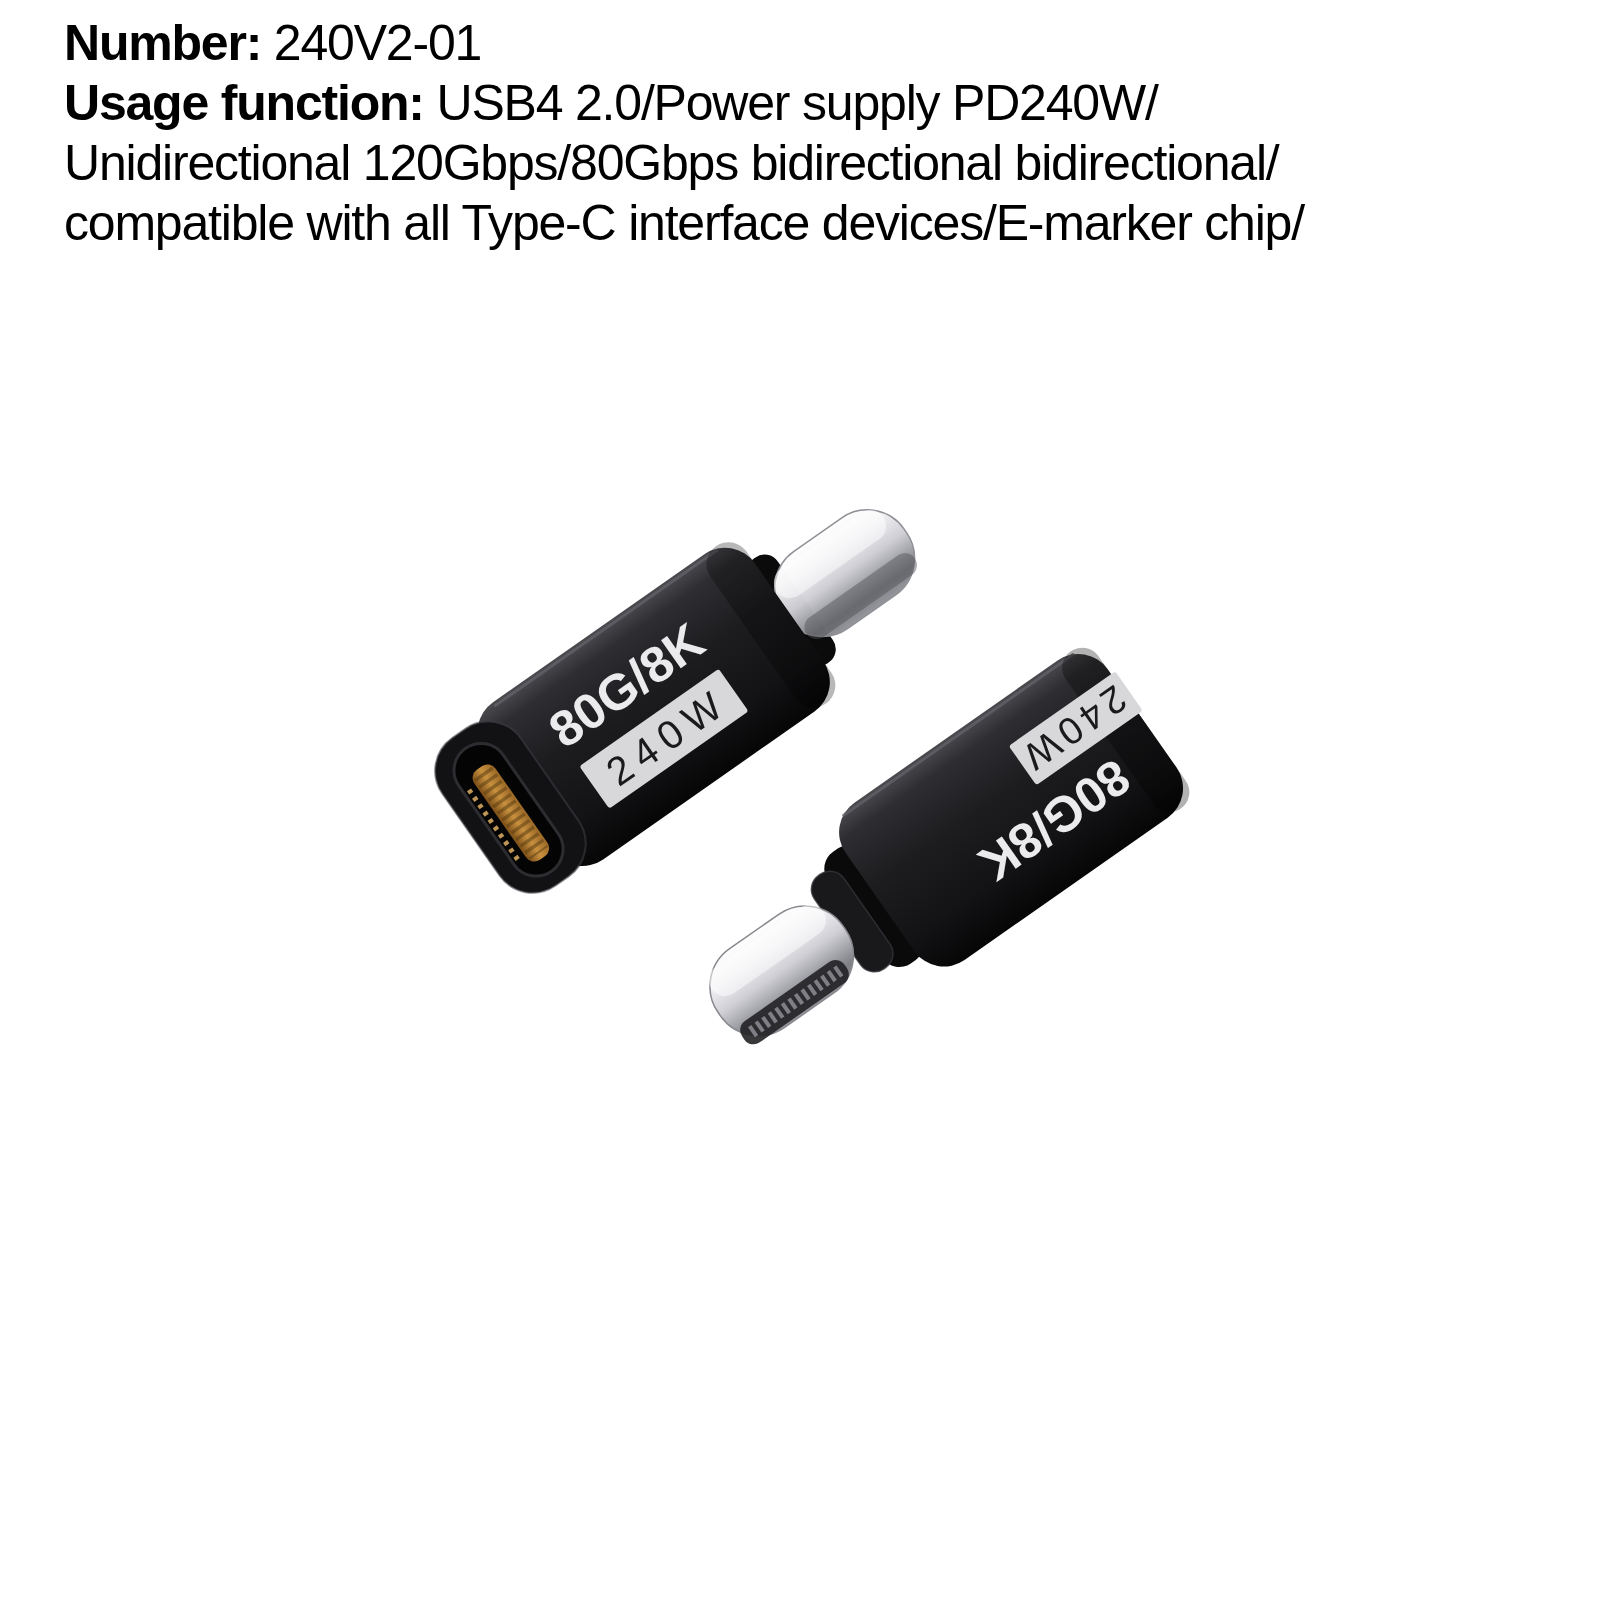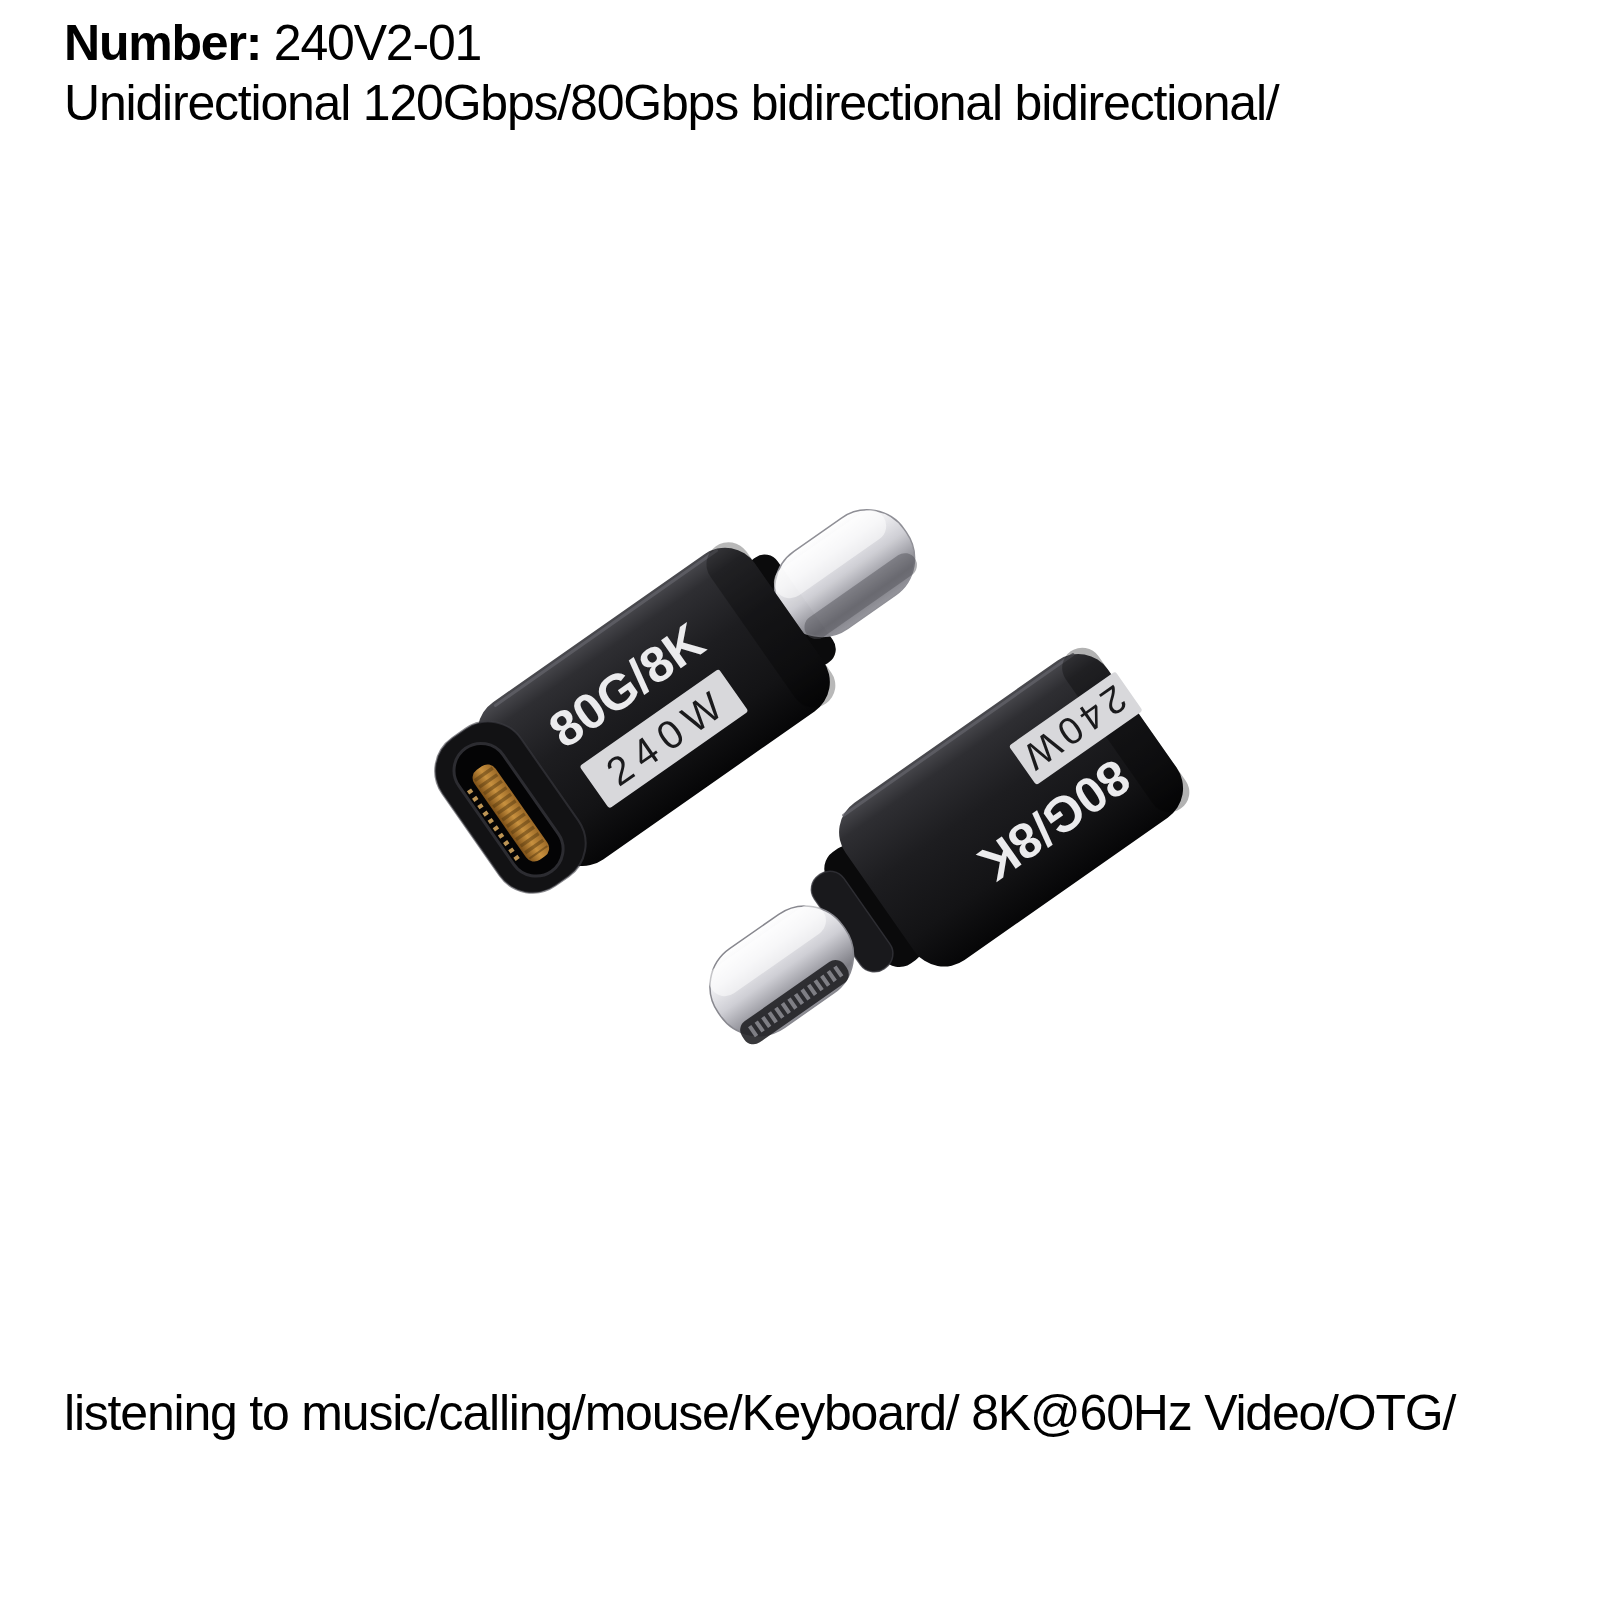--- a/index.html
+++ b/index.html
@@ -37,21 +37,23 @@
   .photo-wrap svg { display: block; width: 100%; height: 100%; }
   svg text { font-family: "Liberation Sans", sans-serif; }
 </style>
 </head>
 <body>
 
 <div class="canvas">
 
   <div class="info-block top">
     <div class="info-line"><span class="lbl">Number:</span><span> 240V2-01</span></div>
+    <div class="info-line"><span class="lbl">Usage function:</span><span> USB4 2.0/Power supply PD240W/</span></div>
     <div class="info-line"><span class="lbl"></span><span>Unidirectional 120Gbps/80Gbps bidirectional bidirectional/</span></div>
+    <div class="info-line"><span class="lbl"></span><span>compatible with all Type-C interface devices/E-marker chip/</span></div>
   </div>
 
   <div class="photo-wrap">
     <svg viewBox="0 0 800 800">
       <defs>
         <linearGradient id="gBody" x1="0" y1="0" x2="0" y2="1">
           <stop offset="0" stop-color="#4a4a4f"></stop>
           <stop offset="0.12" stop-color="#2e2e32"></stop>
           <stop offset="0.4" stop-color="#1d1d20"></stop>
           <stop offset="0.75" stop-color="#131315"></stop>
@@ -117,16 +119,15 @@
         <g transform="translate(225,0) rotate(180)">
           <text x="35" y="-16" font-size="50" font-weight="bold" fill="#ebebed" text-anchor="middle" textLength="170" lengthAdjust="spacingAndGlyphs">80G/8K</text>
           <rect x="-100" y="6" width="130" height="48" rx="3" fill="#d8d8db"></rect>
           <text x="-35" y="44" font-size="38" fill="#1a1a1c" text-anchor="middle" textLength="115" lengthAdjust="spacing">240W</text>
         </g>
       </g>
     </svg>
   </div>
 
   <div class="info-block bottom">
-    <div class="info-line"><span class="lbl"></span><span>listening to music/calling/mouse/Keyboard/ 8K@60Hz Video/OTG/</span></div>
   </div>
 
 </div>
 
 </body></html>

